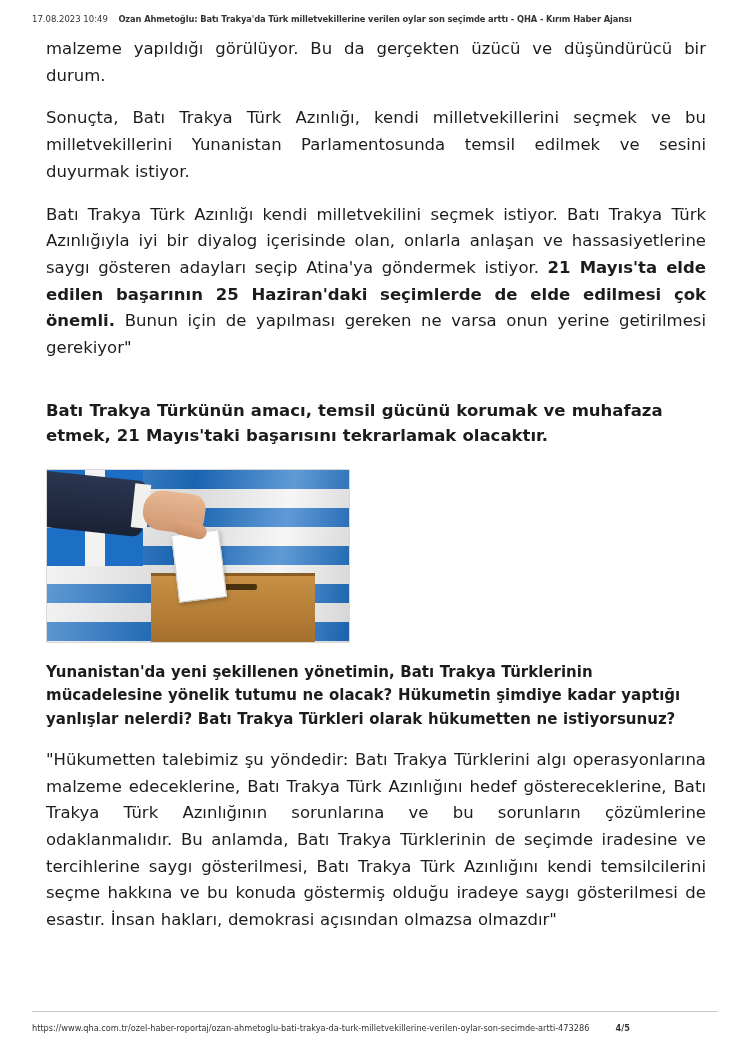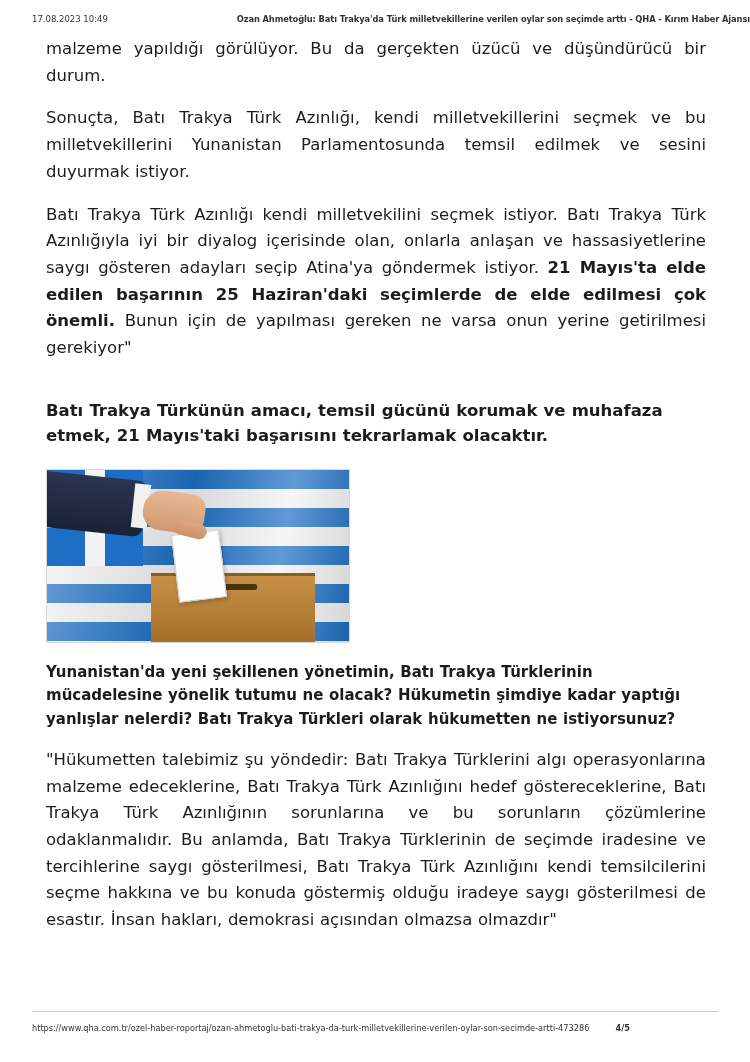--- a/index.html
+++ b/index.html
@@ -36,21 +36,21 @@
     position: absolute;
     left: 32px;
     top: 0;
     white-space: nowrap;
   }
   .header .title {
     position: absolute;
     left: 0;
     top: 0;
     width: 750px;
-    text-align: right;
+    text-align: center;
     font-weight: bold;
     font-size: 8.3px;
     letter-spacing: -0.1px;
   }
 
   
   .content {
     position: absolute;
     left: 46px;
     top: 36px;

